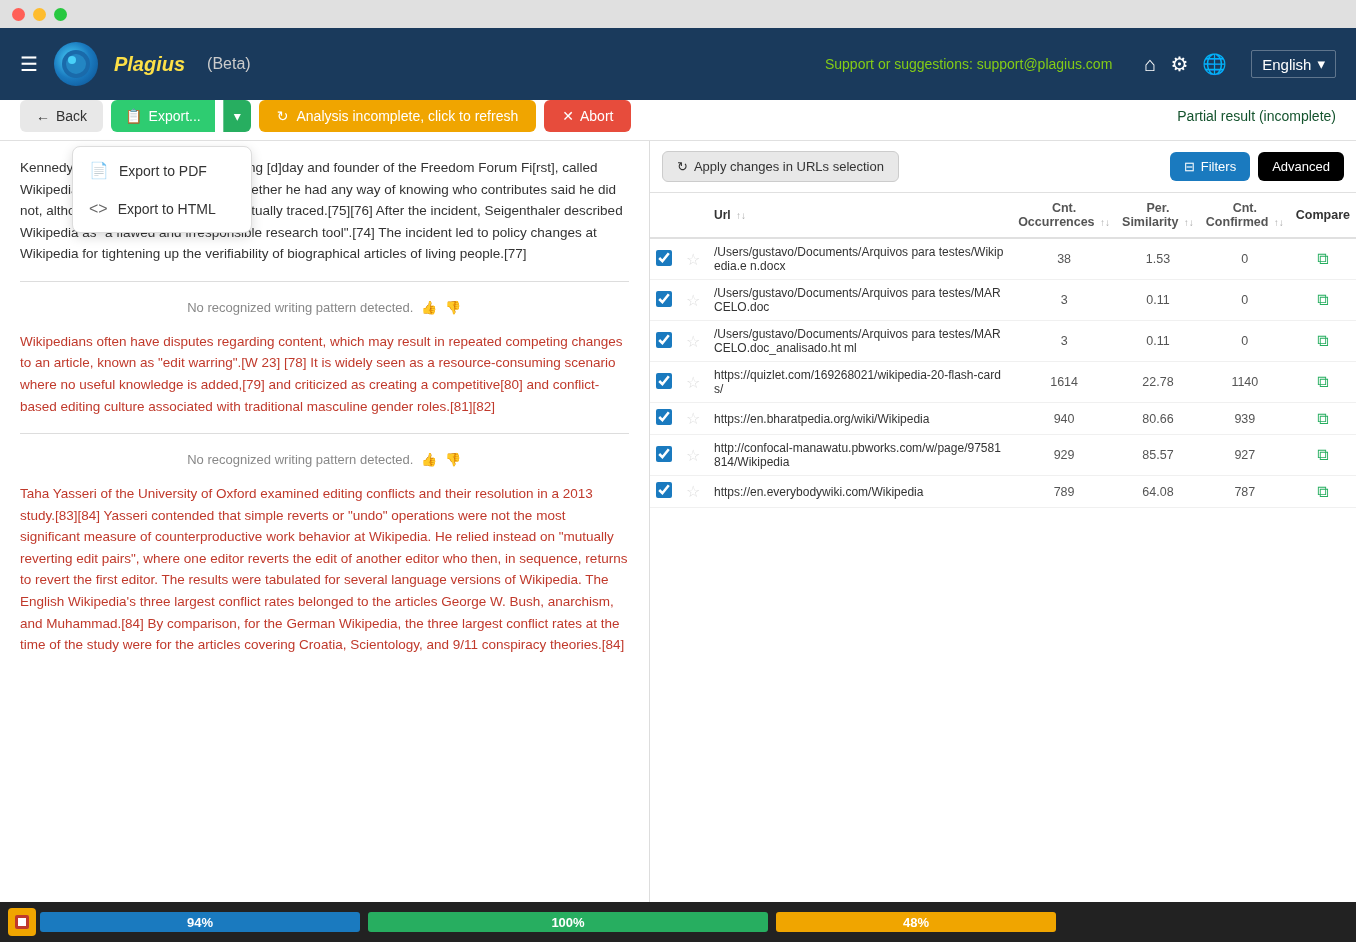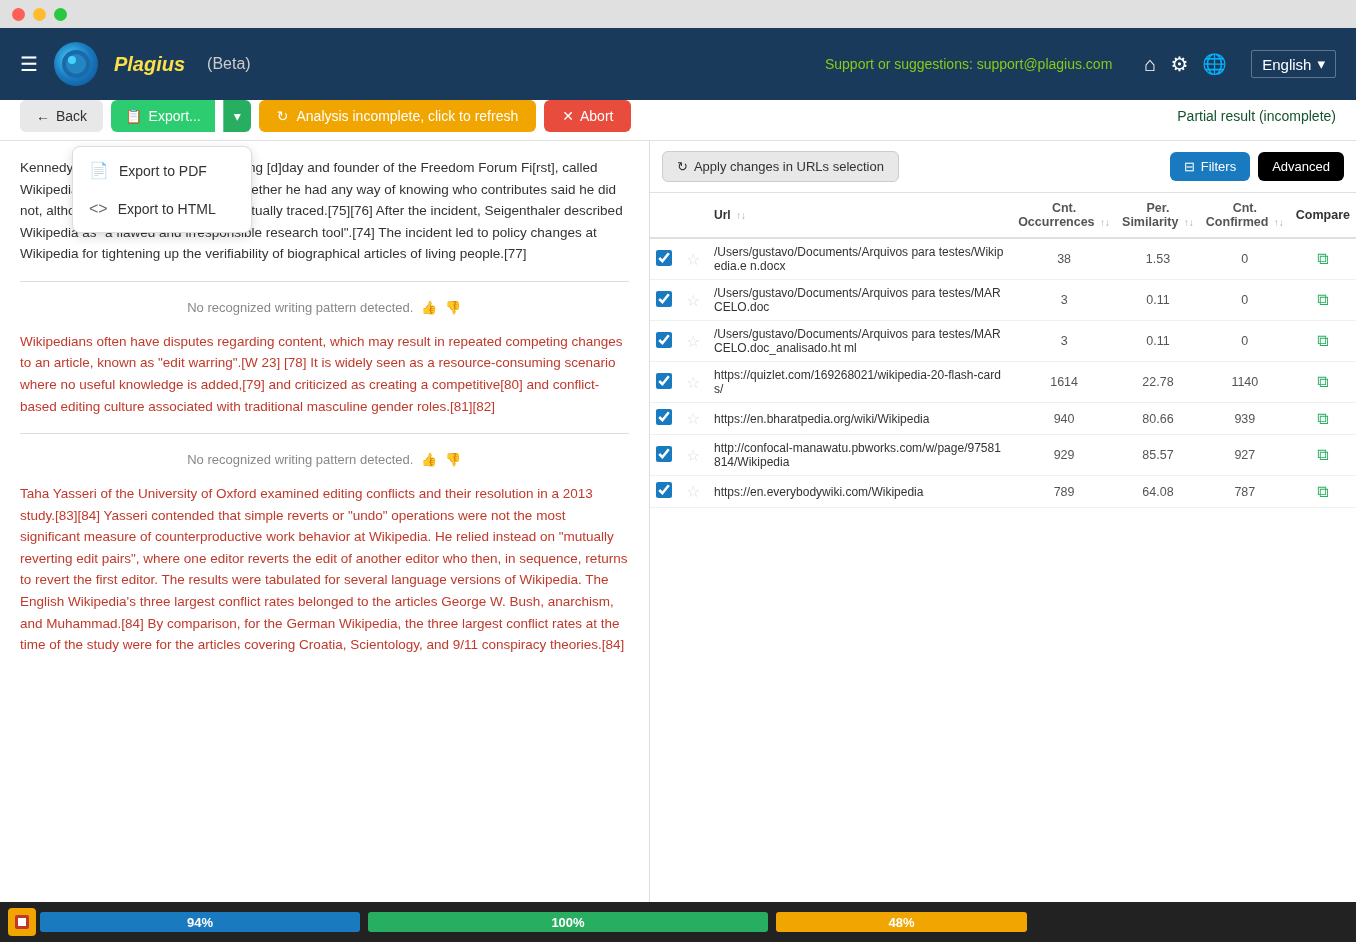--- a/index.html
+++ b/index.html
@@ -164,21 +164,21 @@
       height: 40px; background: #222; display: flex; align-items: center;
       padding: 0 8px; gap: 4px;
     }
     .status-icon { width: 28px; height: 28px; background: #f0a500; border-radius: 4px; display: flex; align-items: center; justify-content: center; }
     .progress-seg {
       height: 20px; border-radius: 3px; display: flex; align-items: center;
       justify-content: center; font-size: 13px; font-weight: 600; color: white;
     }
     .prog1 { background: #1a7abf; width: 320px; }
     .prog2 { background: #27ae60; width: 400px; margin-left: 4px; }
-    .prog3 { background: #f0a500; width: 251px; margin-left: 4px; }
+    .prog3 { background: #f0a500; width: 280px; margin-left: 4px; }
   </style>
 </head>
 <body>
 
 <div class="titlebar">
   <button class="titlebar-btn btn-close"></button>
   <button class="titlebar-btn btn-min"></button>
   <button class="titlebar-btn btn-max"></button>
 </div>
 

